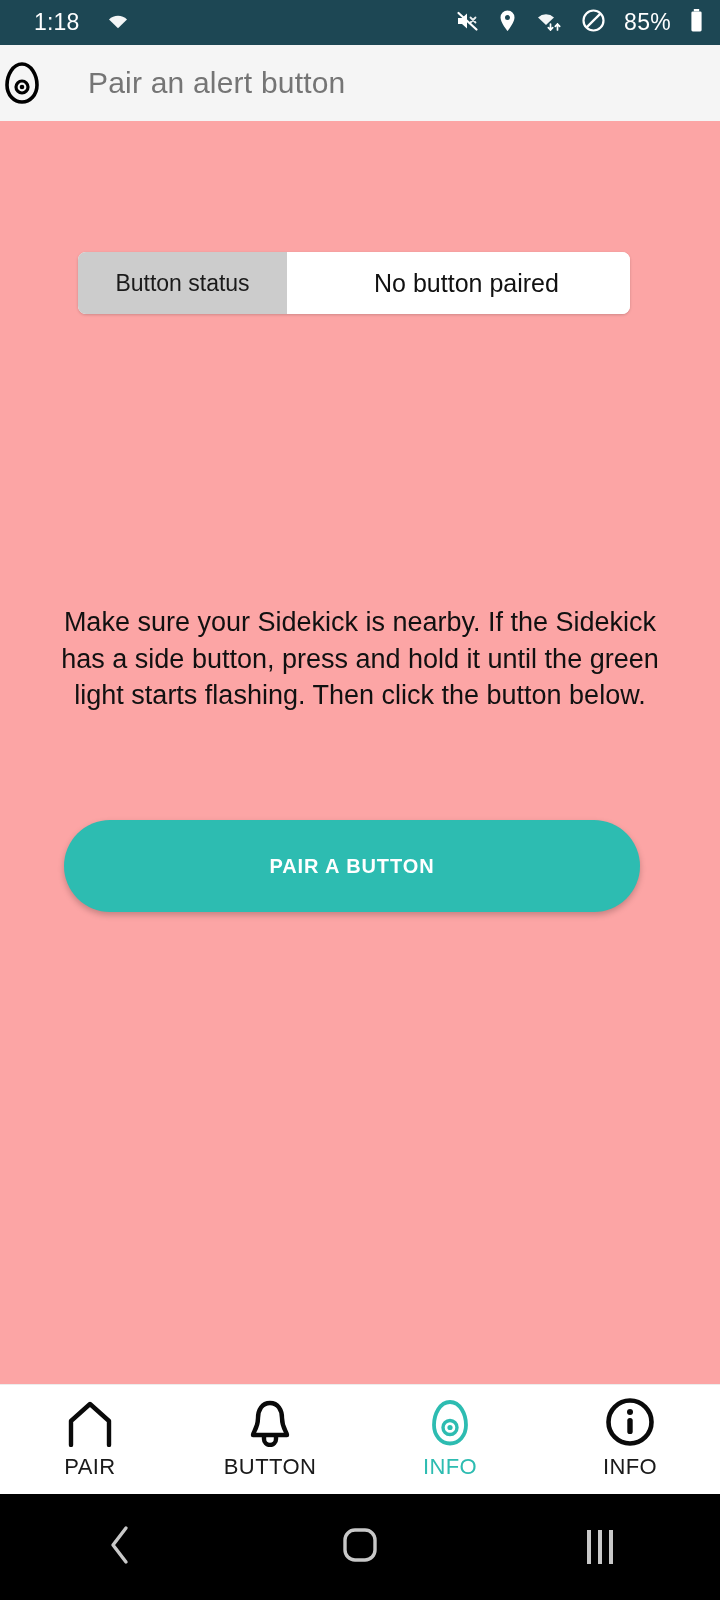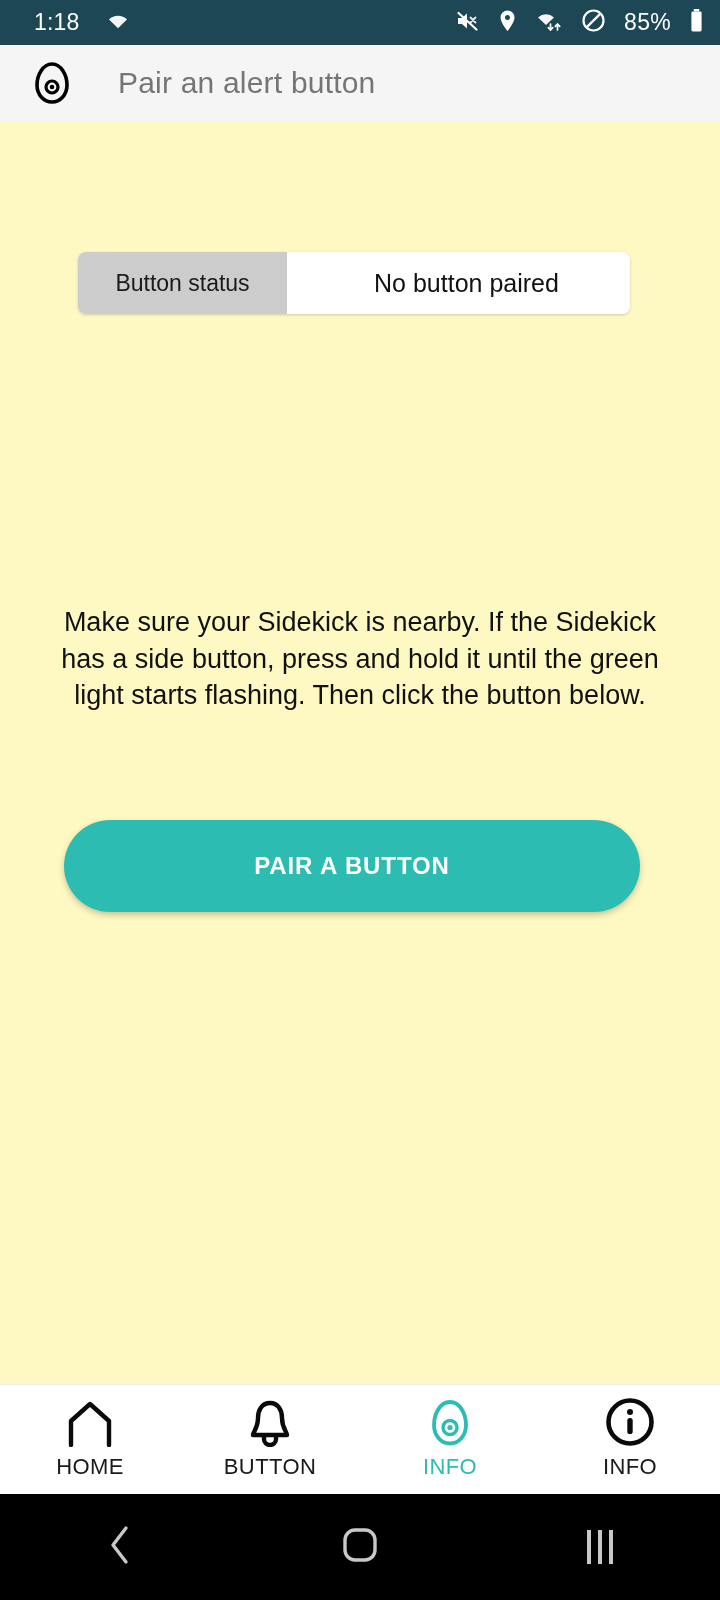--- a/index.html
+++ b/index.html
@@ -28,37 +28,36 @@
   .sb-left { display:flex; align-items:center; gap:26px; }
   .sb-time { font-size:23px; letter-spacing:0.2px; font-weight:400; }
   .sb-right { margin-left:auto; display:flex; align-items:center; gap:18px; }
   .sb-batt-text { font-size:23px; font-weight:400; letter-spacing:0.3px; }
   .ic { display:block; }
 
   
   .appbar {
     flex:0 0 76px;
     display:flex; align-items:center;
-    padding-left:30px;
     background:#F5F5F5;
   }
   .app-logo { width:44px; height:44px; display:flex; align-items:center; justify-content:center; }
   .app-title {
     margin-left:44px;
     font-size:30px;
     color:#757575;
     font-weight:400;
     letter-spacing:0.2px;
   }
 
   
   .content {
     flex:1 1 auto;
     position:relative;
-    background:#fef9c3;
+    background:#fca5a5;
   }
 
   
   .status-chip {
     position:absolute;
     left:78px; top:131px;
     width:552px; height:62px;
     display:flex;
     border-radius:8px;
     overflow:hidden;
@@ -91,21 +90,21 @@
 
   
   .pair-button {
     position:absolute;
     left:64px; top:699px;
     width:576px; height:92px;
     background:#2DBCB1;
     border:none;
     border-radius:46px;
     color:#FFFFFF;
-    font-size:24px;
+    font-size:20px;
     font-weight:bold;
     letter-spacing:0.9px;
     font-family:"Liberation Sans", sans-serif;
     box-shadow:0 3px 6px rgba(0,0,0,0.22);
     cursor:pointer;
   }
 
   
   .tabbar {
     flex:0 0 110px;
@@ -222,21 +221,21 @@
   </div>
 
   <div class="tabbar">
 
     <div class="tab">
       <span class="tab-icon">
         <svg width="58" height="46" viewBox="0 0 58 46">
           <path d="M10 44 V20 L29 3 L48 20 V44" fill="none" stroke="#0A0A0A" stroke-width="4.4" stroke-linejoin="round" stroke-linecap="round"></path>
         </svg>
       </span>
-      <span class="tab-label">HOME</span>
+      <span class="tab-label">PAIR</span>
     </div>
 
     <div class="tab">
       <span class="tab-icon">
         <svg width="50" height="48" viewBox="0 0 50 48">
           <path d="M25 4 C33 4 37 11 37 19 C37 29 42 33 42 36 H8 C8 33 13 29 13 19 C13 11 17 4 25 4 Z" fill="none" stroke="#0A0A0A" stroke-width="4.4" stroke-linejoin="round"></path>
           <path d="M19 36 v4 a6 6 0 0 0 12 0 v-4" fill="none" stroke="#0A0A0A" stroke-width="4.4" stroke-linejoin="round"></path>
         </svg>
       </span>
       <span class="tab-label">BUTTON</span>

